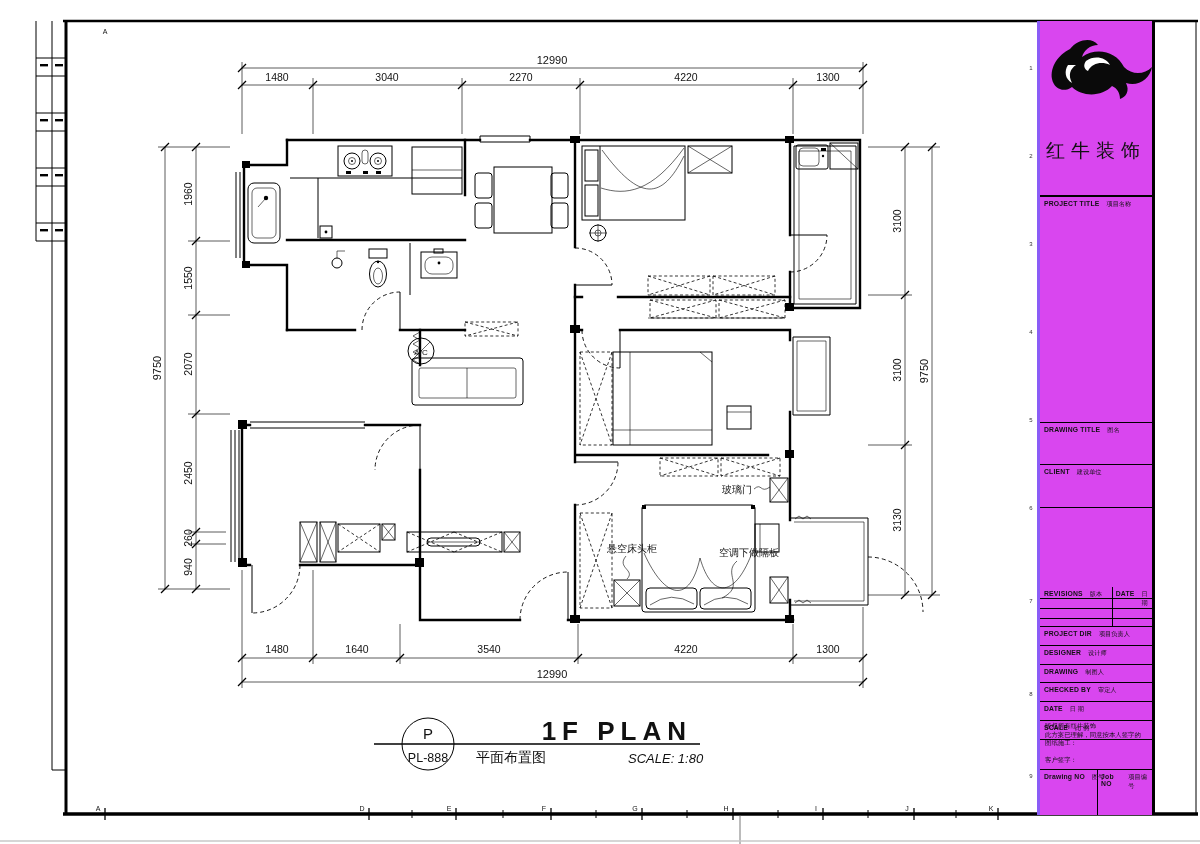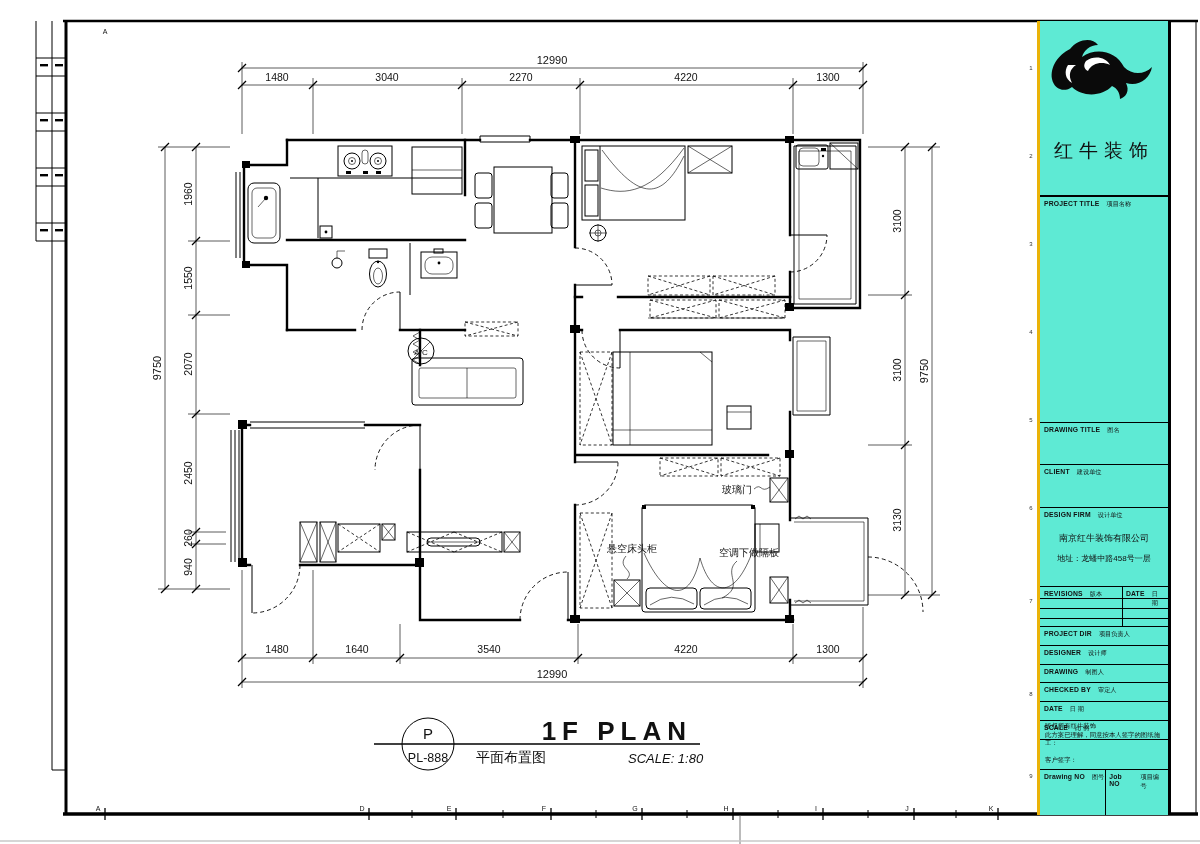--- a/index.html
+++ b/index.html
@@ -14,22 +14,22 @@
   .fd{stroke:#000;stroke-width:.8;fill:none;stroke-dasharray:3 2.4;}
   .dim{stroke:#333;stroke-width:.8;fill:none;}
   .tk{stroke:#000;stroke-width:1.3;}
   .p{fill:#000;stroke:none;}
   .dt{font-size:11px;}
   .dts{font-size:10.5px;}
   .bl{font-size:7px;}
   .num{font-size:6px;fill:#333;}
   .planlbl{font-size:10px;}
   
-  .tb{position:absolute;left:1037px;top:21px;width:134px;height:794px;
-      border-left:3px solid #eab308;border-right:3px solid #000;background:#5eead4;box-sizing:border-box;}
+  .tb{position:absolute;left:1037px;top:21px;width:118px;height:794px;
+      border-left:3px solid #8b5cf6;border-right:3px solid #000;background:#d946ef;box-sizing:border-box;}
   .tb .sec{position:absolute;left:0;width:100%;box-sizing:border-box;}
   .lblrow{display:flex;align-items:baseline;gap:7px;padding:3px 4px 0 4px;}
   .en{font-size:6.8px;font-weight:bold;color:#111;letter-spacing:.2px;}
   .cn{font-size:6.2px;color:#111;}
   .brand{font-size:19px;letter-spacing:6px;color:#111;text-align:center;white-space:nowrap;}
   .company{font-size:9px;text-align:center;color:#111;}
   .addr{font-size:8px;text-align:center;color:#111;}
   .noteline{font-size:6.4px;color:#111;padding:0 5px;line-height:8.5px;}
   .rowline{position:absolute;left:0;width:100%;border-top:1px solid #000;}
 </style>
@@ -478,28 +478,20 @@
     </div>
   </div>
 
   <div class="sec" style="top:444px;height:43px;border-bottom:1.5px solid #000;">
     <div class="lblrow">
       <span class="en">CLIENT</span>
       <span class="cn">建设单位</span>
     </div>
   </div>
 
-  <div class="sec" style="top:487px;height:79px;border-bottom:1.5px solid #000;">
-    <div class="lblrow">
-      <span class="en">DESIGN FIRM</span>
-      <span class="cn">设计单位</span>
-    </div>
-    <div class="company" style="margin-top:12px">南京红牛装饰有限公司</div>
-    <div class="addr" style="margin-top:8px">地址：龙蟠中路458号一层</div>
-  </div>
 
   <div class="sec" style="top:566px;height:40px;border-bottom:1.5px solid #000;">
     <div style="position:absolute;left:64%;top:0;height:100%;border-left:1px solid #000;"></div>
     <div class="lblrow" style="position:absolute;left:0;top:0;">
       <span class="en">REVISIONS</span>
       <span class="cn">版本</span>
     </div>
     <div class="lblrow" style="position:absolute;left:64%;top:0;">
       <span class="en">DATE</span>
       <span class="cn">日期</span>

